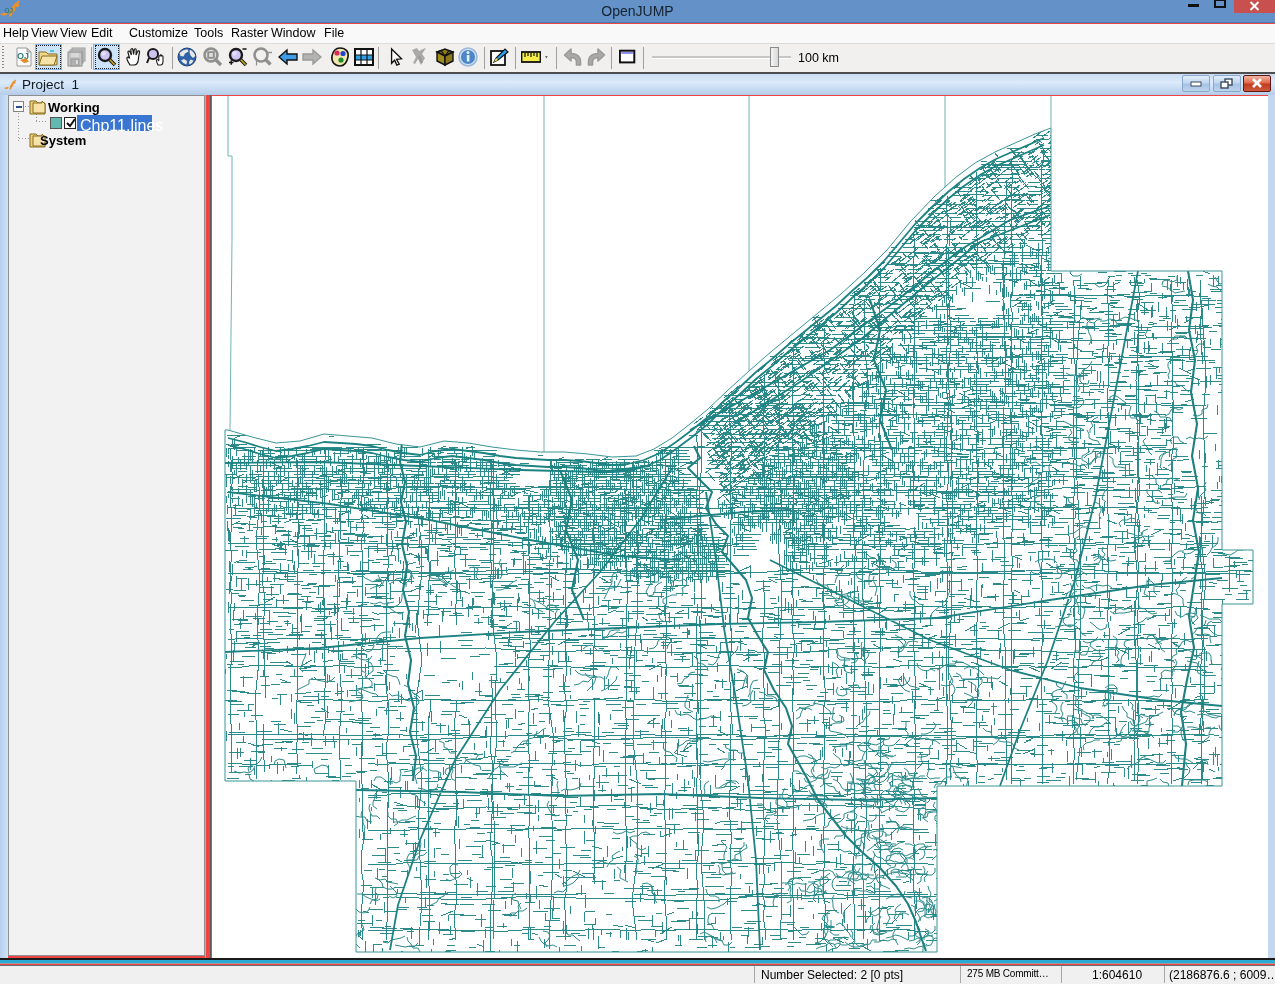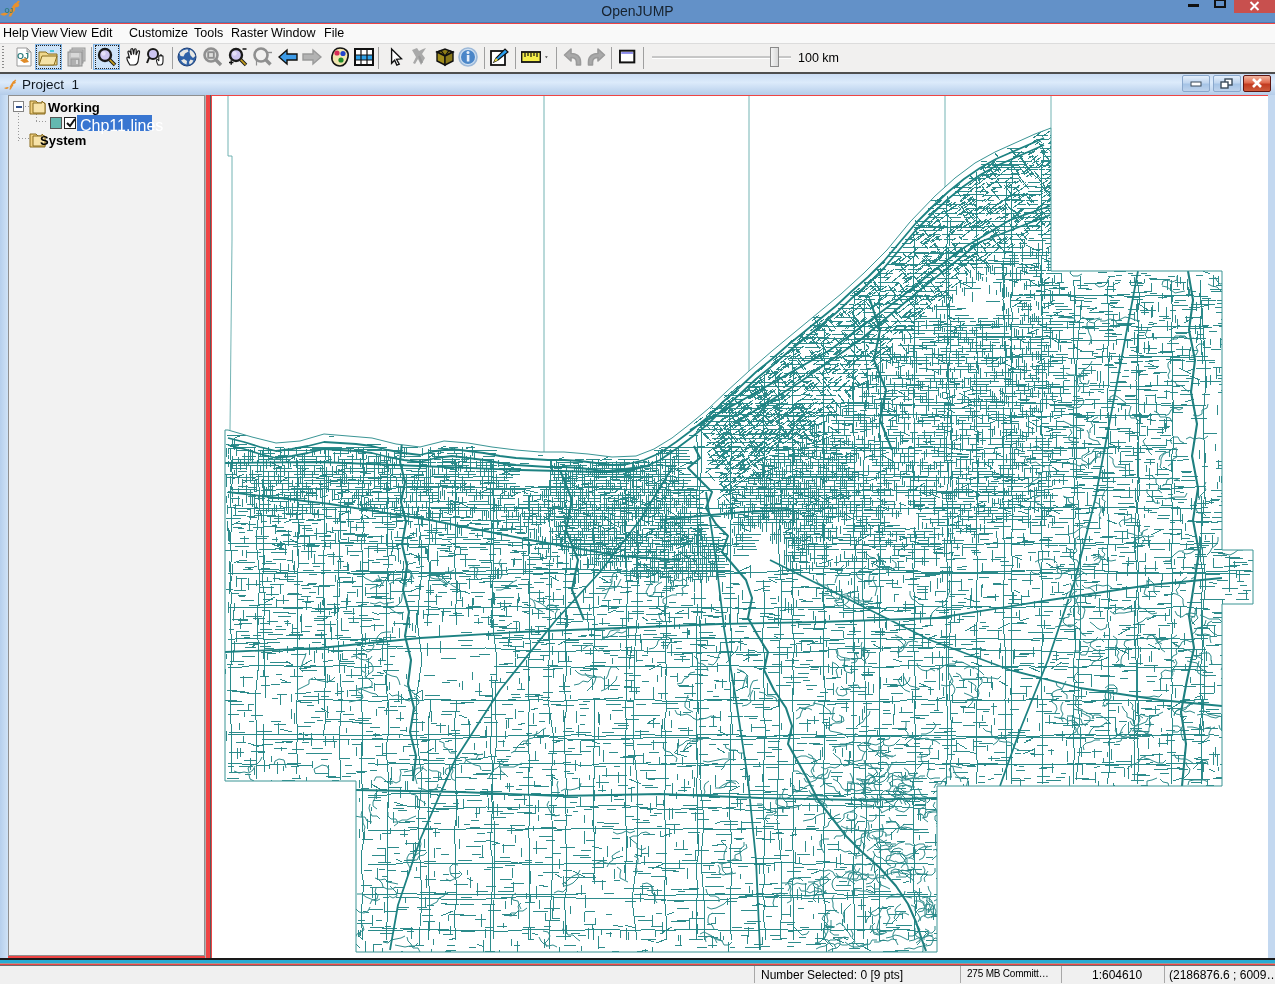--- a/index.html
+++ b/index.html
@@ -263,17 +263,17 @@
   </div>
   <div id="blk1"></div>
   <div id="cyan"></div>
   <div id="blk2"></div>
 
   <div id="status"></div>
   <div class="sdiv" style="left:754px"></div>
   <div class="sdiv" style="left:960px"></div>
   <div class="sdiv" style="left:1061px"></div>
   <div class="sdiv" style="left:1164px"></div>
-  <span class="scell" style="left:761px">Number Selected: 0 [9 pts]</span>
+  <span class="scell" style="left:761px">Number Selected: 2 [0 pts]</span>
   <span class="scell" style="left:967px;font-size:10px;letter-spacing:-0.2px">275 MB Committ…</span>
   <span class="scell" style="left:1092px">1:604610</span>
   <span class="scell" style="left:1169px">(2186876.6 ; 6009…</span>
 </div>
 
 </body></html>

